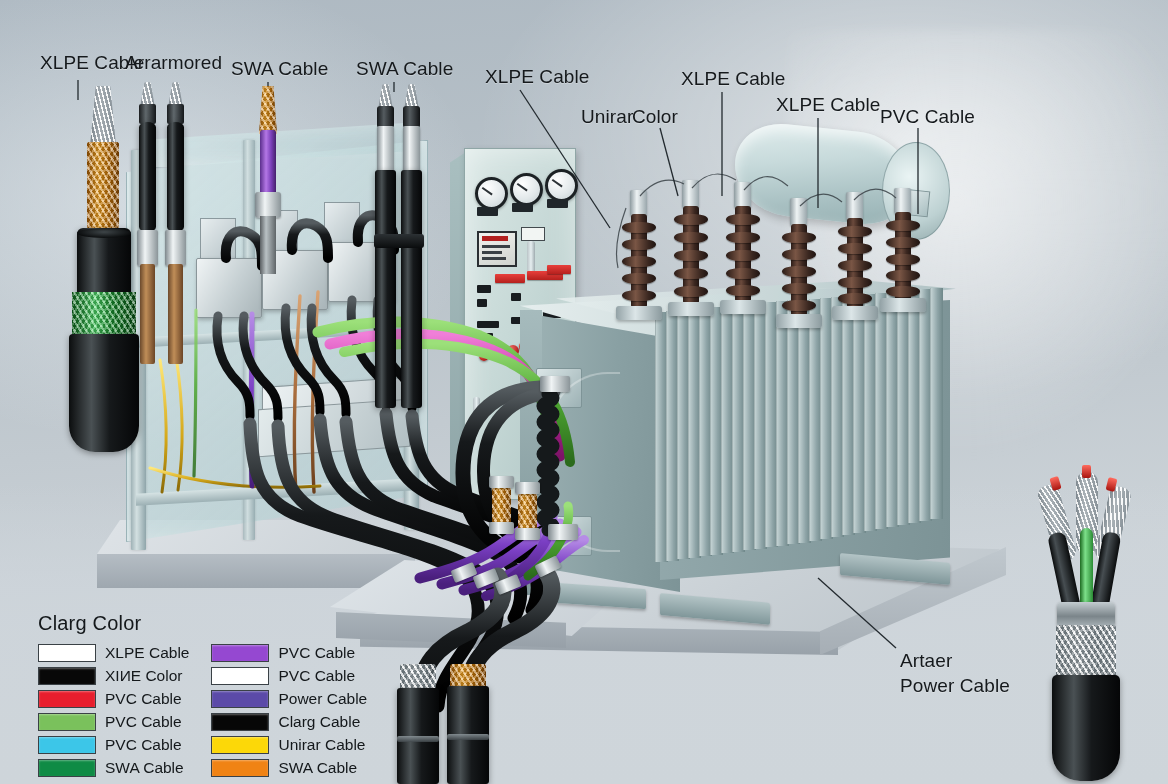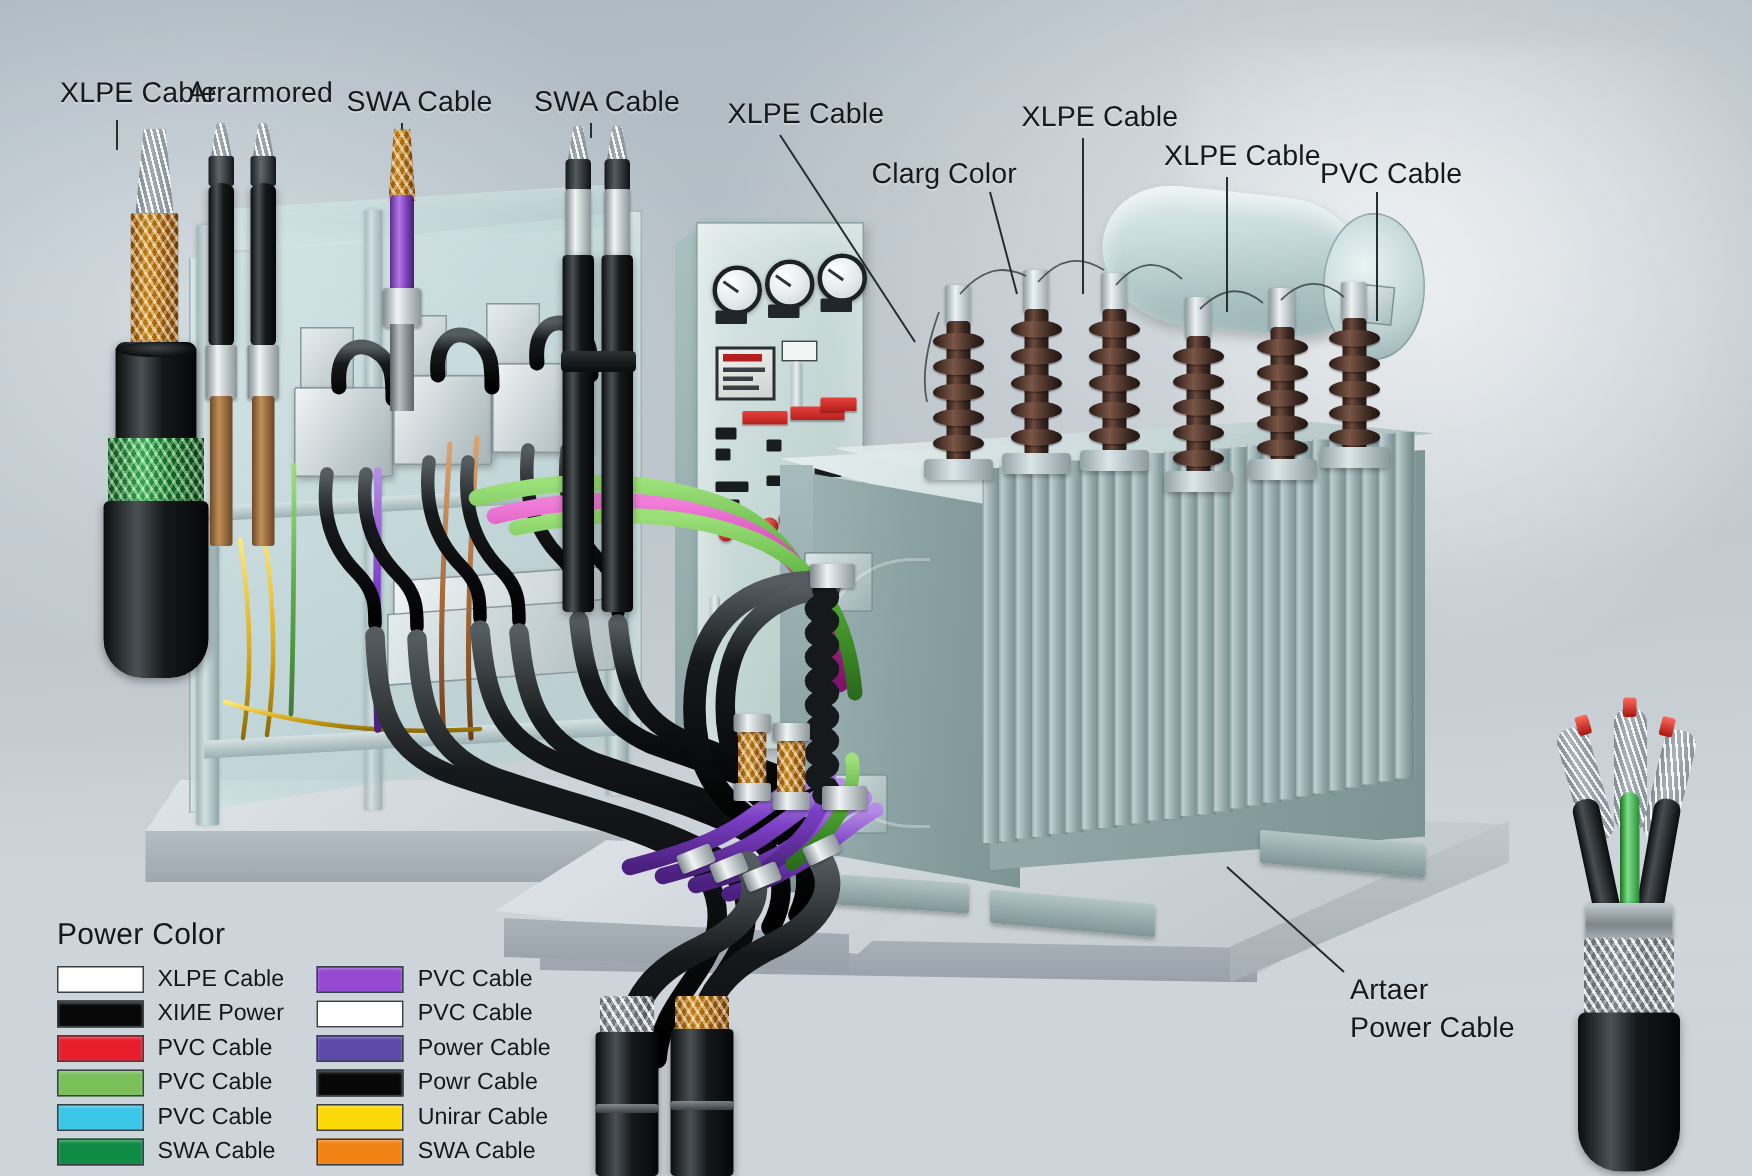--- a/index.html
+++ b/index.html
@@ -608,40 +608,40 @@
   <div class="ferrule" style="left:536px;top:560px;width:24px;height:13px;transform:rotate(-26deg);"></div>
   <div class="ferrule" style="left:540px;top:376px;width:30px;height:16px;"></div>
   <div class="ferrule" style="left:548px;top:524px;width:30px;height:16px;"></div>
 
   <div id="callouts">
       <div class="lbl" style="left: 40px; top: 52px;">XLPE Cable</div>
       <div class="lbl" style="left: 125px; top: 52px;">Arrarmored</div>
       <div class="lbl" style="left: 231px; top: 58px;">SWA Cable</div>
       <div class="lbl" style="left: 356px; top: 58px;">SWA Cable</div>
       <div class="lbl" style="left: 485px; top: 66px;">XLPE Cable</div>
-      <div class="lbl" style="left: 581px; top: 106px;">Clarg</div>
+      <div class="lbl" style="left: 581px; top: 106px;">Unirar</div>
       <div class="lbl" style="left: 632px; top: 106px;">Color</div>
       <div class="lbl" style="left: 681px; top: 68px;">XLPE Cable</div>
       <div class="lbl" style="left: 776px; top: 94px;">XLPE Cable</div>
       <div class="lbl" style="left: 880px; top: 106px;">PVC Cable</div>
       <div class="lbl" style="left: 900px; top: 650px;">Artaer</div>
       <div class="lbl" style="left: 900px; top: 675px;">Power Cable</div>
     </div>
 
   <div id="legend">
-    <div class="legTitle">Power Color</div>
+    <div class="legTitle">Clarg Color</div>
     <div class="legCols" id="legCols">
         <div class="legCol">
           <div class="legRow">
             <div class="sw" style="background: rgb(255, 255, 255);"></div>
             <div class="legTxt">XLPE Cable</div>
           </div>
           <div class="legRow">
             <div class="sw" style="background: rgb(8, 8, 8);"></div>
-            <div class="legTxt">XIИΕ Power</div>
+            <div class="legTxt">XIИΕ Color</div>
           </div>
           <div class="legRow">
             <div class="sw" style="background: rgb(232, 30, 45);"></div>
             <div class="legTxt">PVC Cable</div>
           </div>
           <div class="legRow">
             <div class="sw" style="background: rgb(122, 193, 92);"></div>
             <div class="legTxt">PVC Cable</div>
           </div>
           <div class="legRow">
@@ -661,21 +661,21 @@
           <div class="legRow">
             <div class="sw" style="background: rgb(255, 255, 255);"></div>
             <div class="legTxt">PVC Cable</div>
           </div>
           <div class="legRow">
             <div class="sw" style="background: rgb(91, 74, 168);"></div>
             <div class="legTxt">Power Cable</div>
           </div>
           <div class="legRow">
             <div class="sw" style="background: rgb(7, 7, 7);"></div>
-            <div class="legTxt">Powr Cable</div>
+            <div class="legTxt">Clarg Cable</div>
           </div>
           <div class="legRow">
             <div class="sw" style="background: rgb(252, 216, 8);"></div>
             <div class="legTxt">Unirar Cable</div>
           </div>
           <div class="legRow">
             <div class="sw" style="background: rgb(240, 131, 20);"></div>
             <div class="legTxt">SWA Cable</div>
           </div>
         </div>

